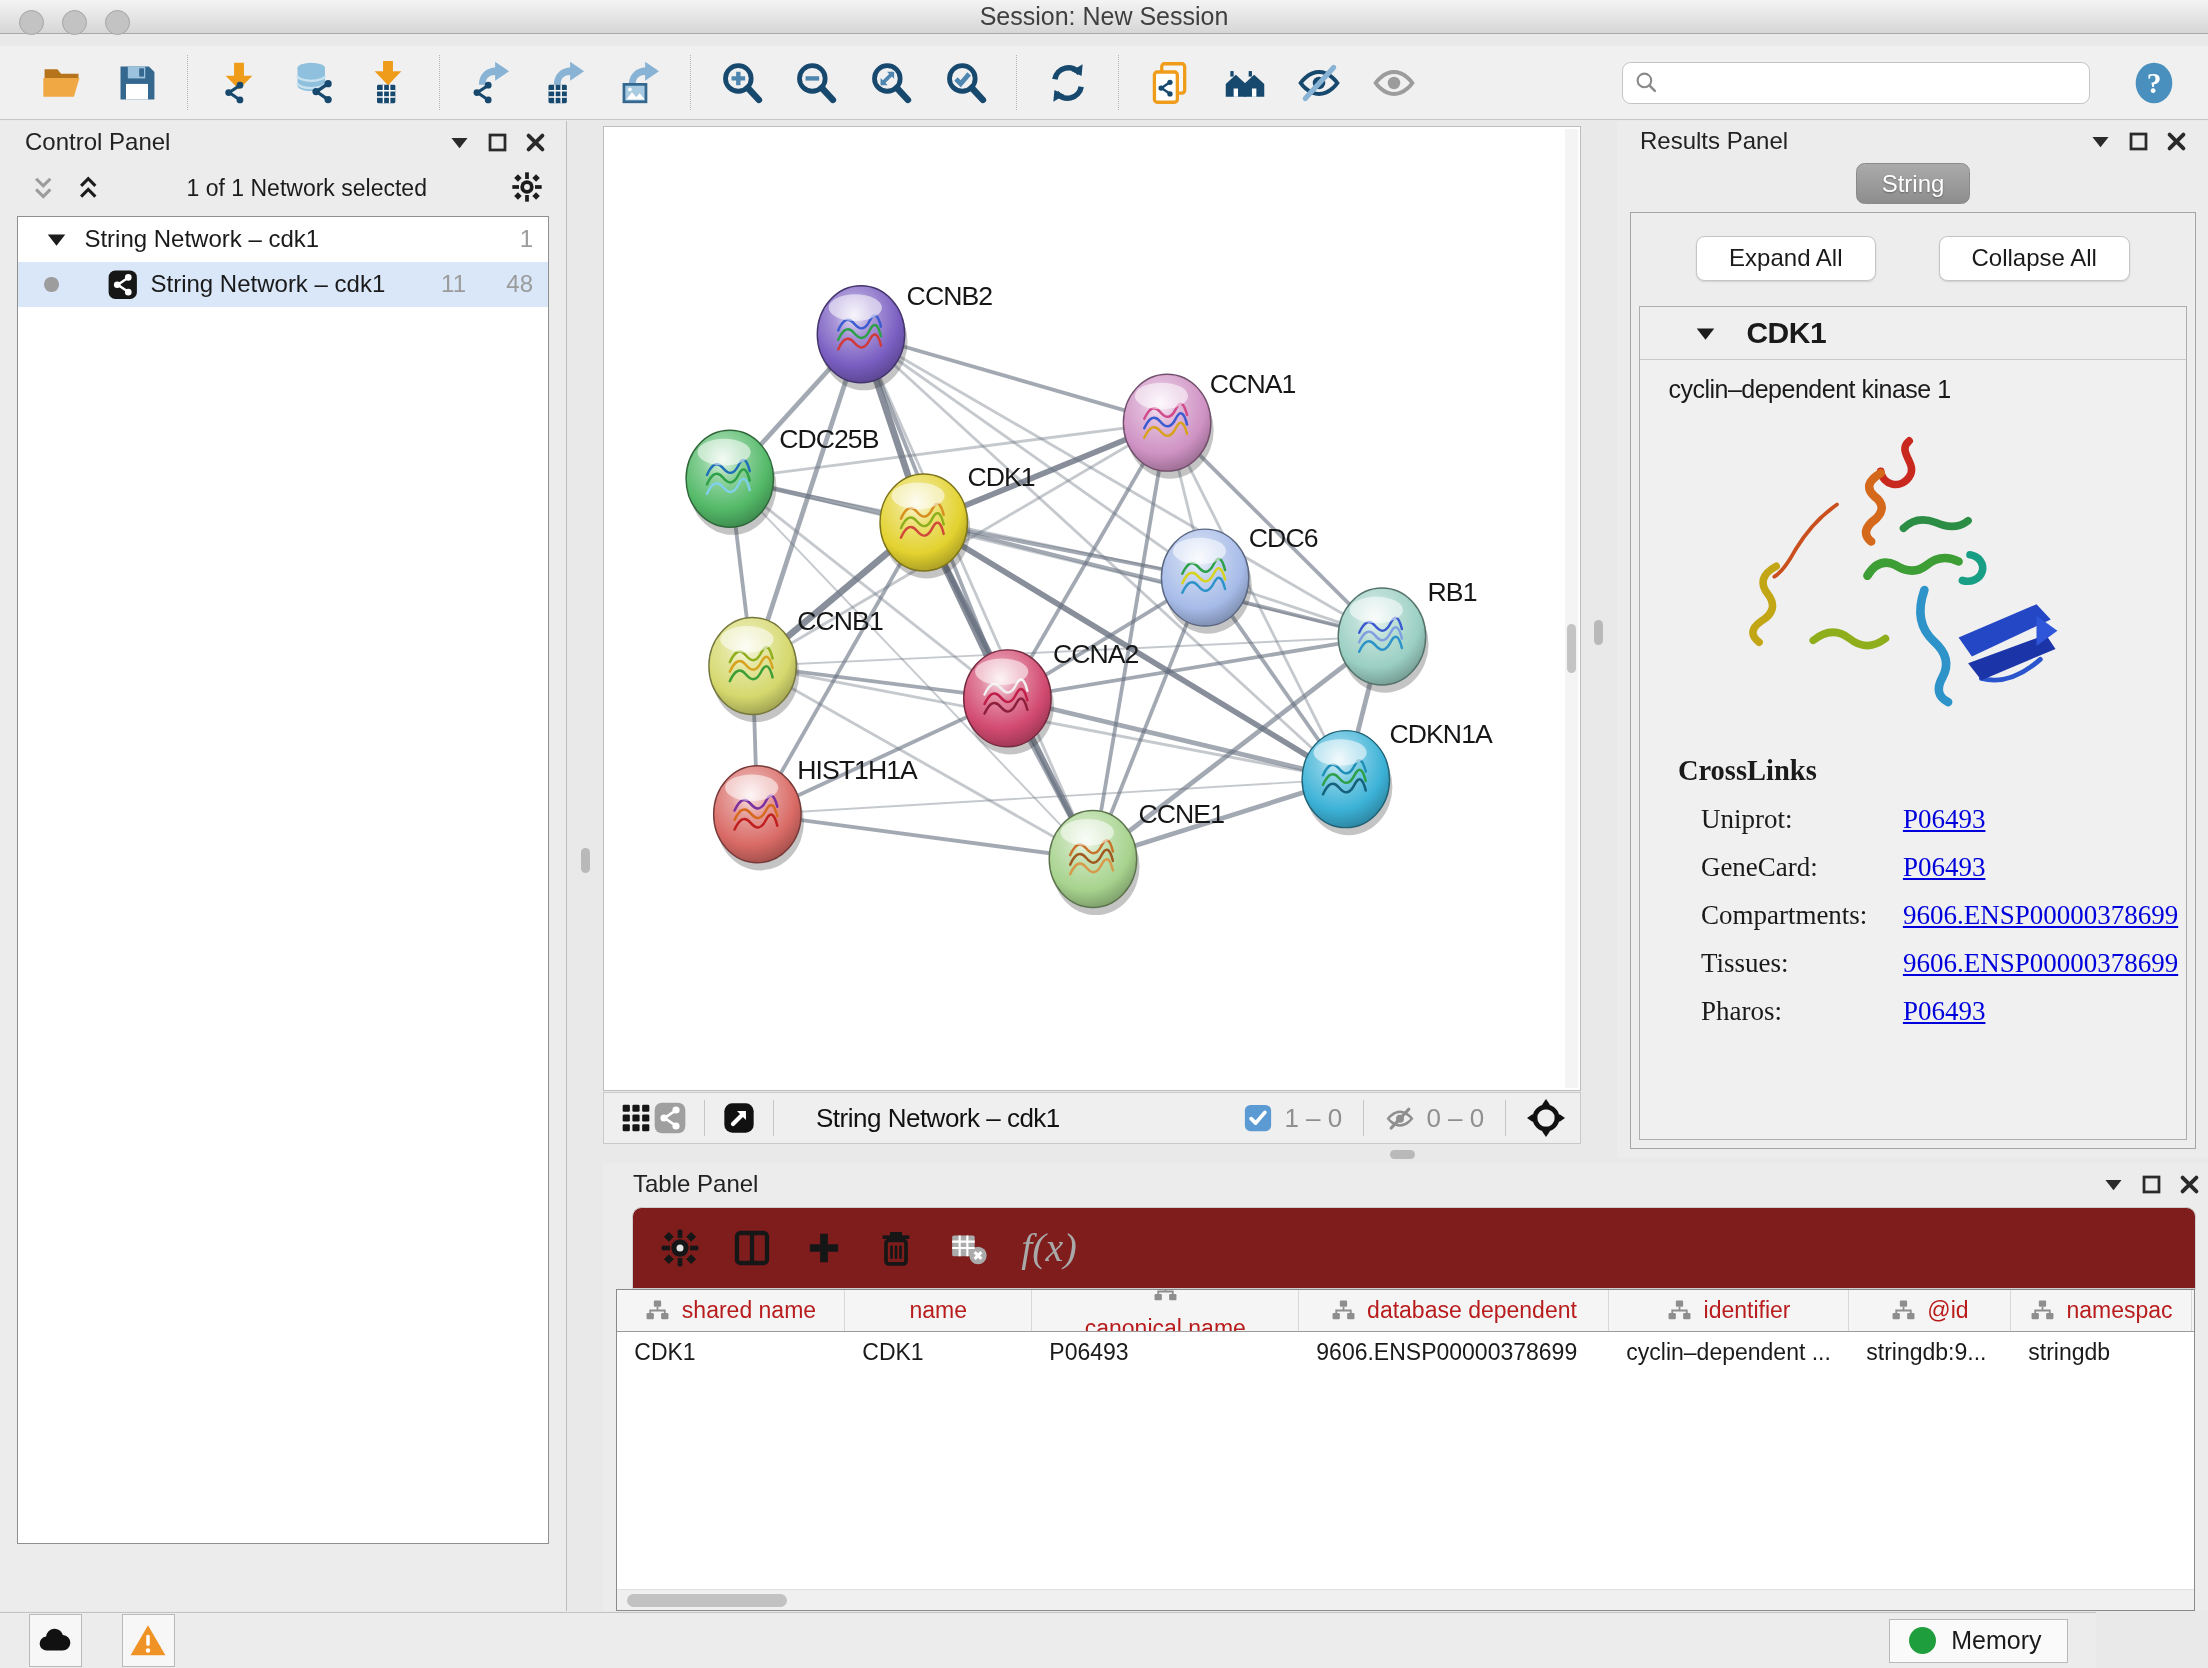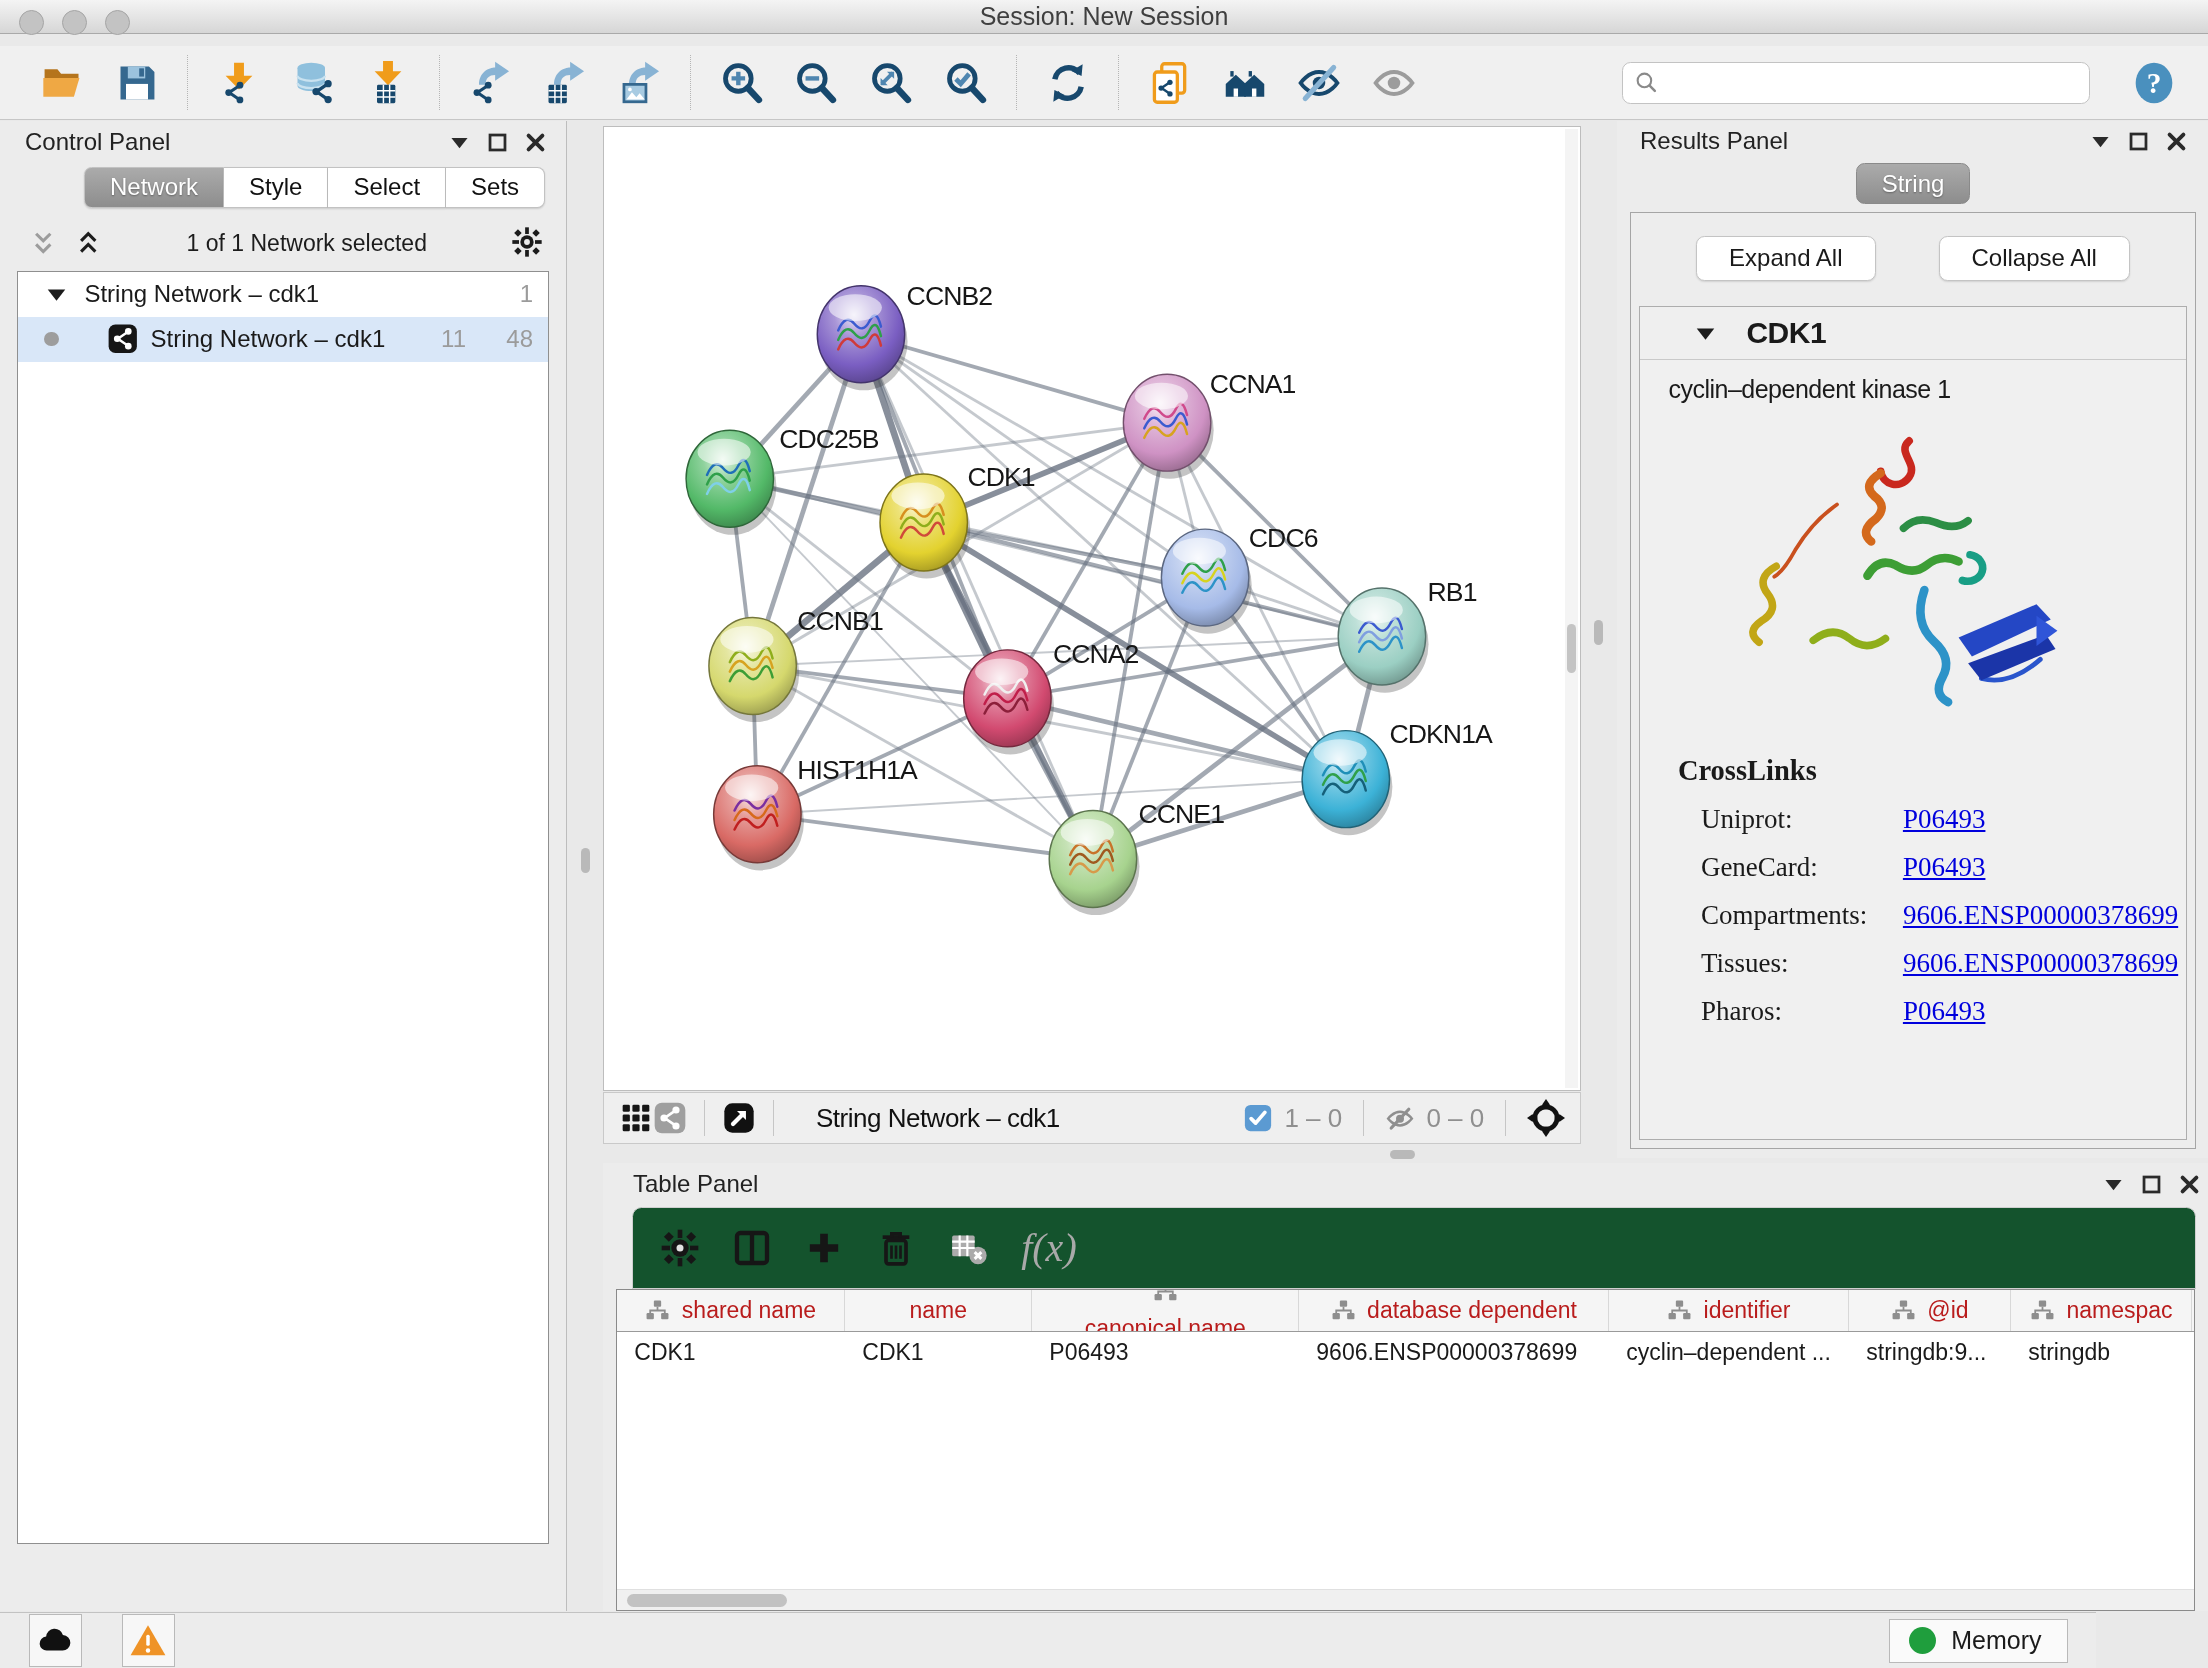--- a/index.html
+++ b/index.html
@@ -90,21 +90,21 @@
   .rp-protein { align-self:center; margin-top:9.5px; }
   .rp-cross { padding:27px 0 0 38px; font-family:"Liberation Serif", serif; }
   .rp-cross-title { font-size:28.5px; font-weight:bold; }
   .cl-row { display:flex; margin-top:17px; font-size:27px; }
   .cl-label { width:202px; margin-left:23px; }
   .cl-link { color:#0000dd; text-decoration:underline; }
 
   
   .table-panel { position:absolute; left:603px; top:1163px; width:1605px; height:448px; background:#ececec; display:flex; flex-direction:column; }
   .table-panel .phead { height:42px; padding:0 7px 0 30px; }
-  .tp-toolbar { margin:1.9px 0 0 28.5px; width:1564px; height:82px; background:#14532d; border:1px solid #cfcfcf;
+  .tp-toolbar { margin:1.9px 0 0 28.5px; width:1564px; height:82px; background:#7f1d1d; border:1px solid #cfcfcf;
     border-radius:9.5px 9.5px 0 0; display:flex; align-items:center; padding:0 23px; }
   .tp-tool { width:49px; height:49px; margin-right:23px; display:flex; align-items:center; justify-content:center; }
   .tp-tool svg { width:40px; height:40px; }
   .tp-fx { font-family:"Liberation Serif",serif; font-style:italic; font-size:40px; color:#a9a9a9; margin-left:5.7px; }
   .tp-table { margin-left:13.3px; width:1579px; border:1.9px solid #8a8a8a; background:#fff; flex:1; display:flex; flex-direction:column; }
   .tp-headrow { display:flex; background:#f5f5f5; border-bottom:1.9px solid #9a9a9a; height:42px; }
   .tp-th { display:flex; align-items:center; justify-content:center; font-size:23px; color:#b91c1c; border-right:1px solid #d8d8d8; gap:11.4px; overflow:hidden; white-space:nowrap; }
   .tp-th svg { width:25px; height:25px; flex:none; }
   .tp-datarow { display:flex; height:42px; }
   .tp-td { font-size:23px; padding:7.6px 0 0 17px; border-right:1px solid transparent; overflow:hidden; white-space:nowrap; }
@@ -323,26 +323,20 @@
             <path d="M3 6h14l-7 9z" fill="#2a2a2a"></path>
           </svg>
         <svg viewBox="0 0 20 20">
             <rect x="3.5" y="3.5" width="13" height="13" fill="none" stroke="#2a2a2a" stroke-width="2.4"></rect>
           </svg>
         <svg viewBox="0 0 20 20">
             <path d="M4 4l12 12M16 4L4 16" stroke="#2a2a2a" stroke-width="3.4" stroke-linecap="round"></path>
           </svg>
       </span>
     </div>
-    <div class="cp-tabs" id="cp-tabs">
-        <span class="seg-tab active">Network</span>
-        <span class="seg-tab">Style</span>
-        <span class="seg-tab">Select</span>
-        <span class="seg-tab">Sets</span>
-      </div>
     <div class="cp-sub">
       <span class="chev">
         <svg viewBox="0 0 24 24">
             <path d="M6 4l6 6 6-6M6 13l6 6 6-6" stroke="#9c9c9c" stroke-width="2.6" fill="none"></path>
           </svg>
         <svg viewBox="0 0 24 24">
             <path d="M6 10l6-6 6 6M6 19l6-6 6 6" stroke="#1c1c1c" stroke-width="2.6" fill="none"></path>
           </svg>
       </span>
       <span class="cp-status">1 of 1 Network selected</span>

